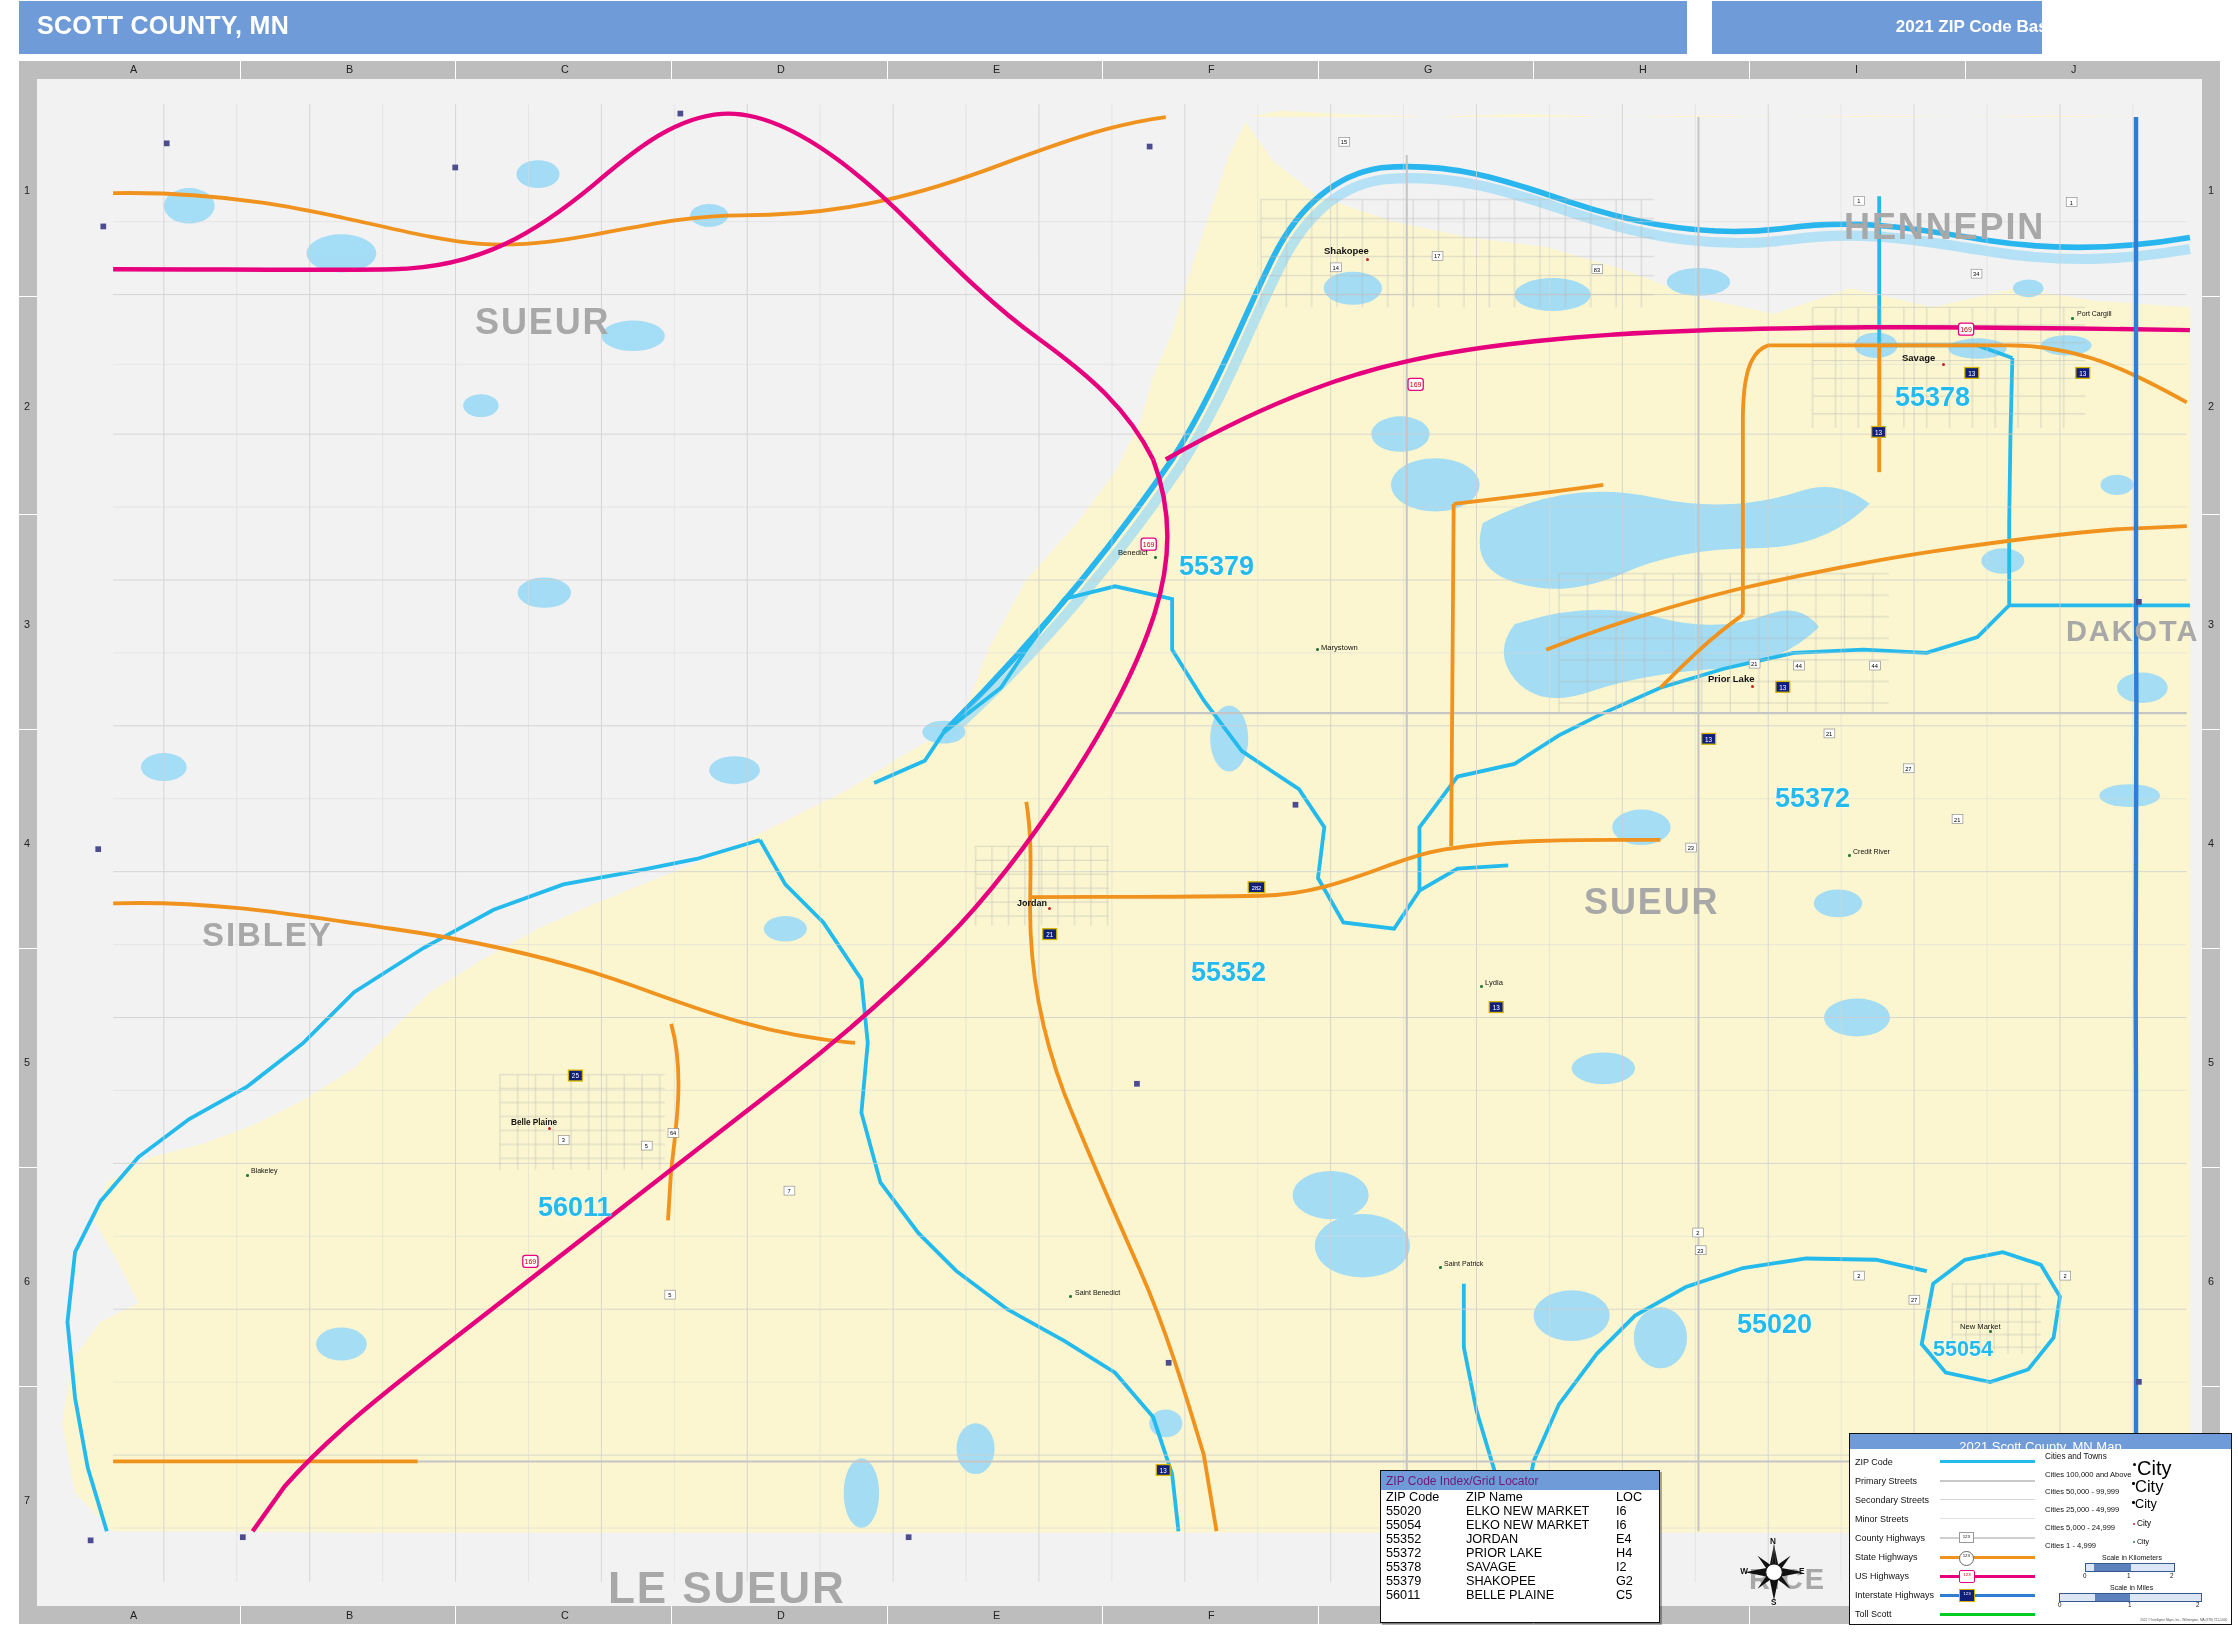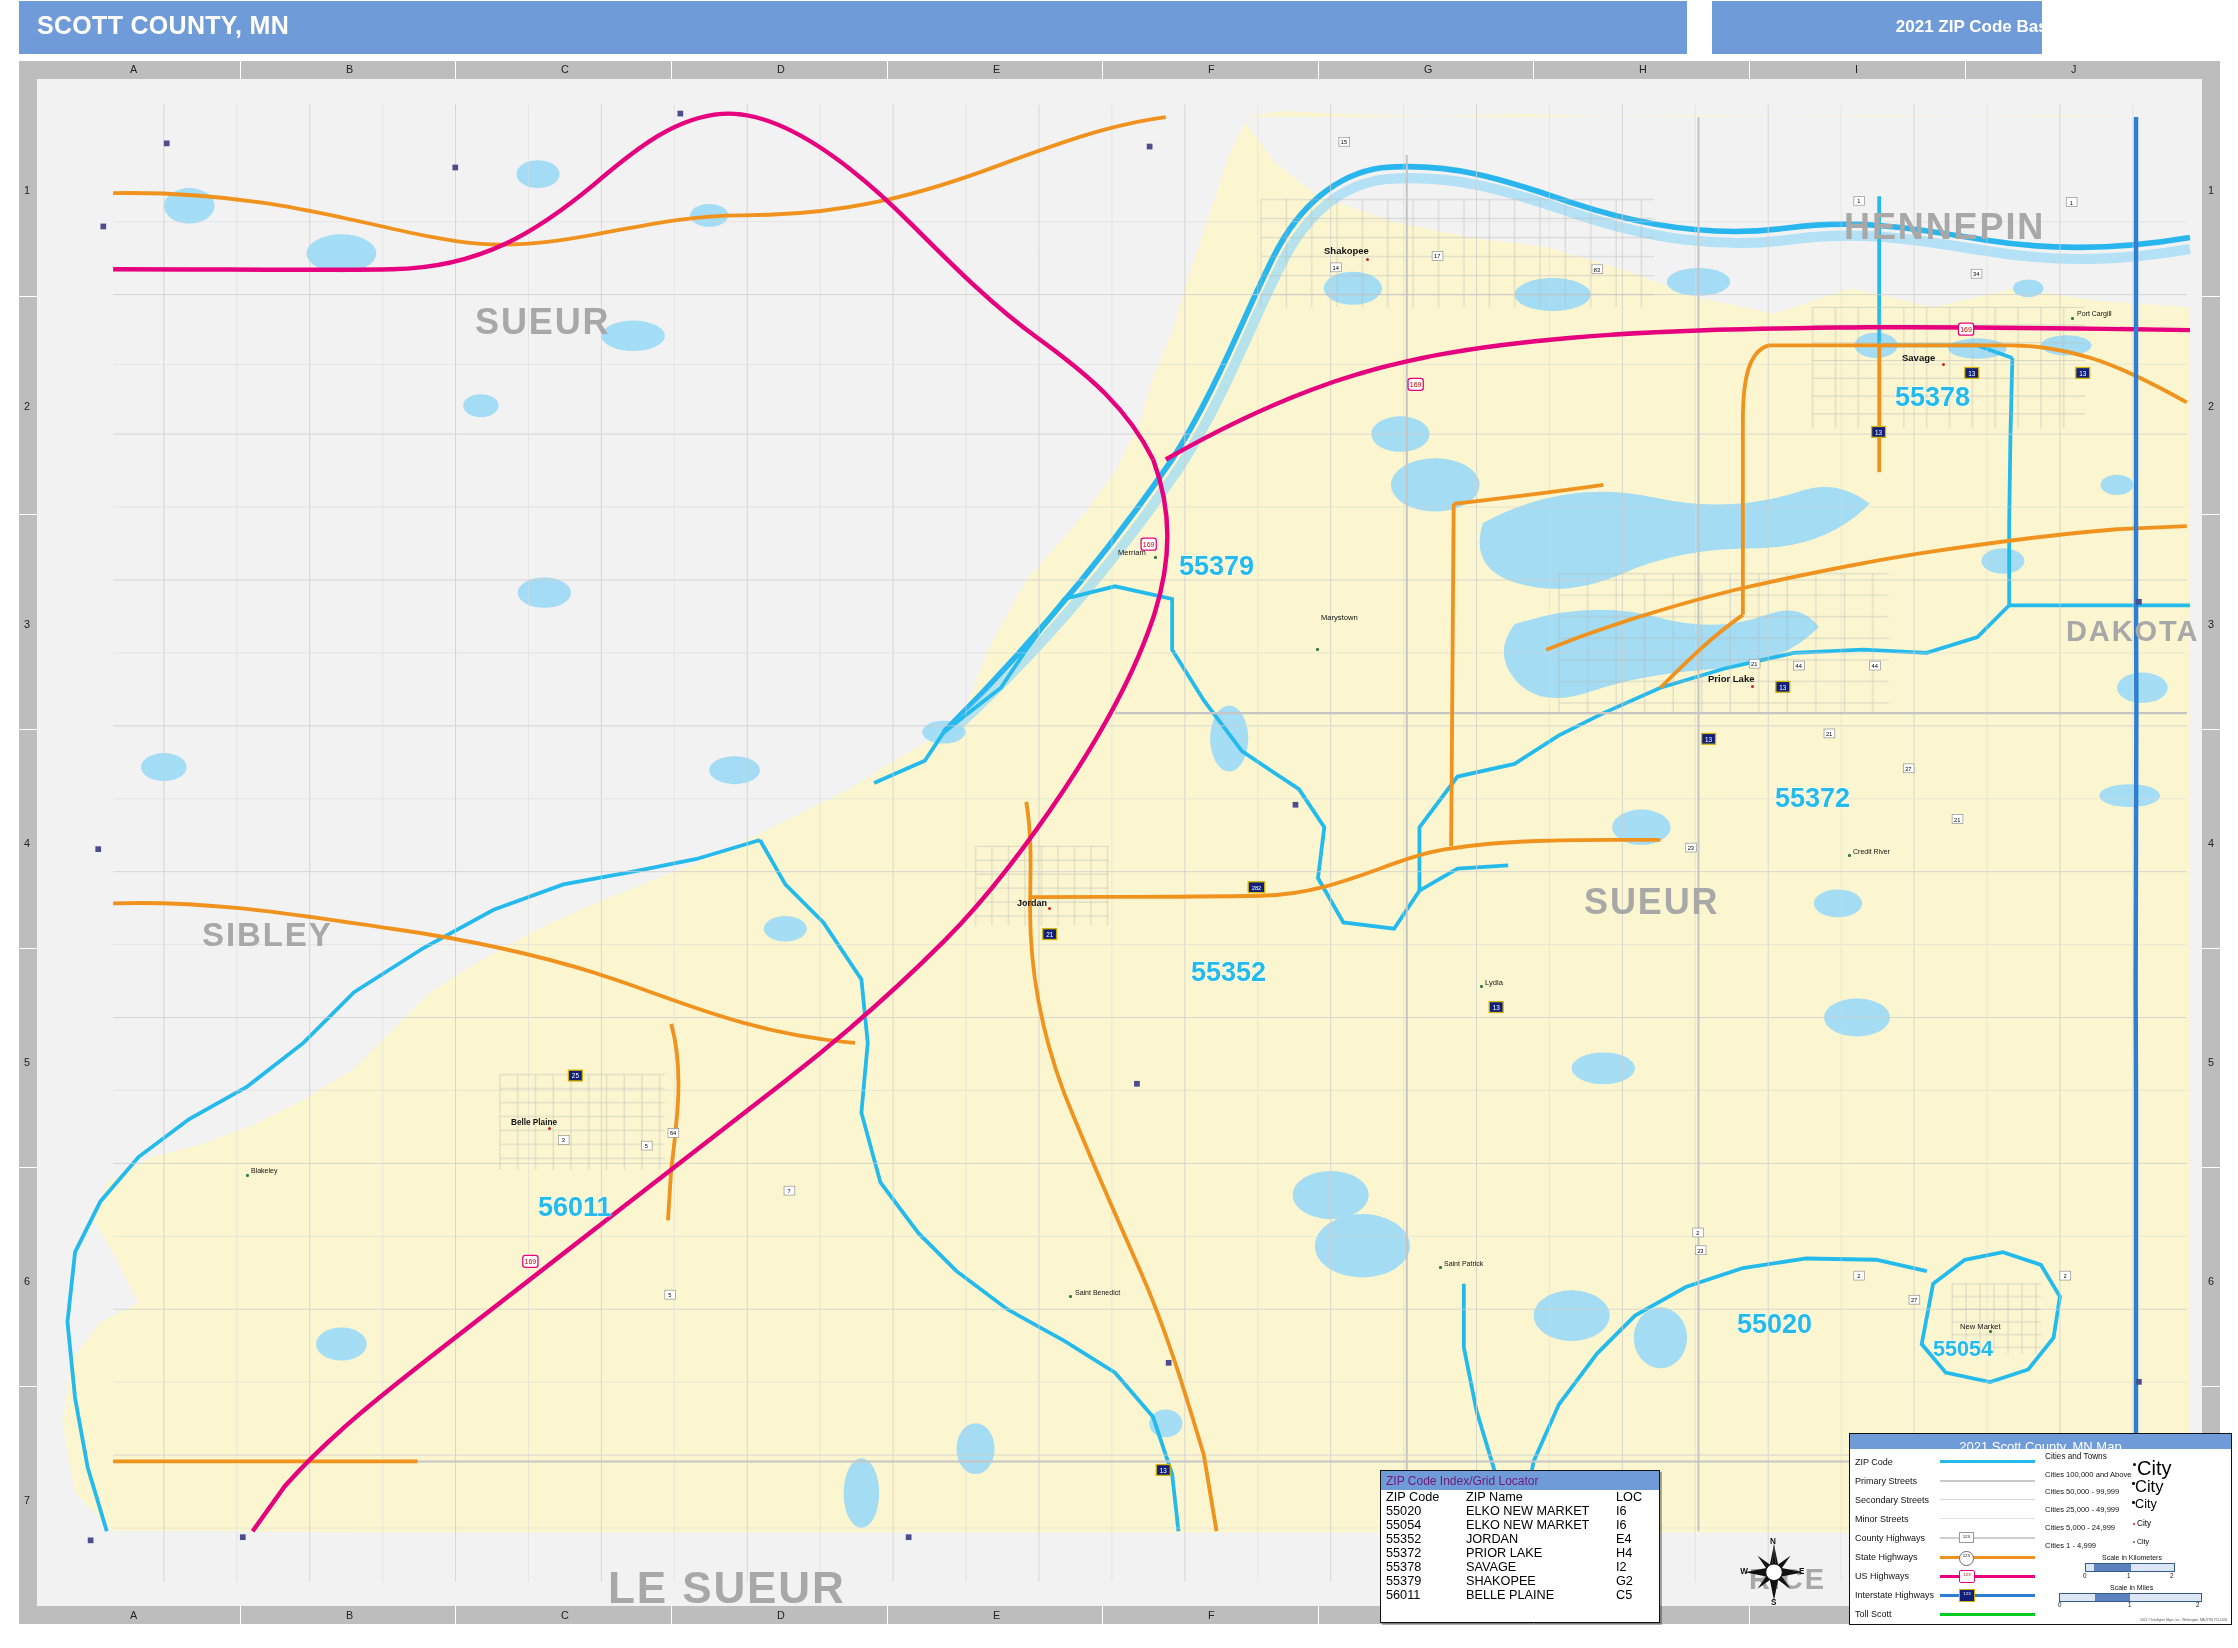--- a/index.html
+++ b/index.html
@@ -508,24 +508,24 @@
   <div class="city-dot" style="left:1905px;top:284px"></div>
   <div class="city-label" style="left:1865px;top:273px;font-weight:bold;font-size:9.5px;">Savage</div>
 
   <div class="city-dot-sm" style="left:2034px;top:238px"></div>
   <div class="city-label" style="left:2040px;top:231px;font-size:7px;">Port Cargill</div>
 
   <div class="city-dot" style="left:1714px;top:606px"></div>
   <div class="city-label" style="left:1671px;top:594px;font-weight:bold;font-size:9.5px;">Prior Lake</div>
 
   <div class="city-dot-sm" style="left:1117px;top:477px"></div>
-  <div class="city-label" style="left:1081px;top:469px;font-size:7.6px;">Merriam</div>
+  <div class="city-label" style="left:1081px;top:469px;font-size:7.6px;">Benedict</div>
 
   <div class="city-dot-sm" style="left:1279px;top:569px"></div>
-  <div class="city-label" style="left:1284px;top:534px;font-size:7.6px;">Marystown</div>
+  <div class="city-label" style="left:1284px;top:564px;font-size:7.6px;">Marystown</div>
 
   <div class="city-dot" style="left:1011px;top:828px"></div>
   <div class="city-label" style="left:980px;top:819px;font-weight:bold;font-size:9px;">Jordan</div>
 
   <div class="city-dot-sm" style="left:1443px;top:906px"></div>
   <div class="city-label" style="left:1448px;top:899px;font-size:7.6px;">Lydia</div>
 
   <div class="city-dot-sm" style="left:1811px;top:775px"></div>
   <div class="city-label" style="left:1816px;top:769px;font-size:7px;">Credit River</div>
 

